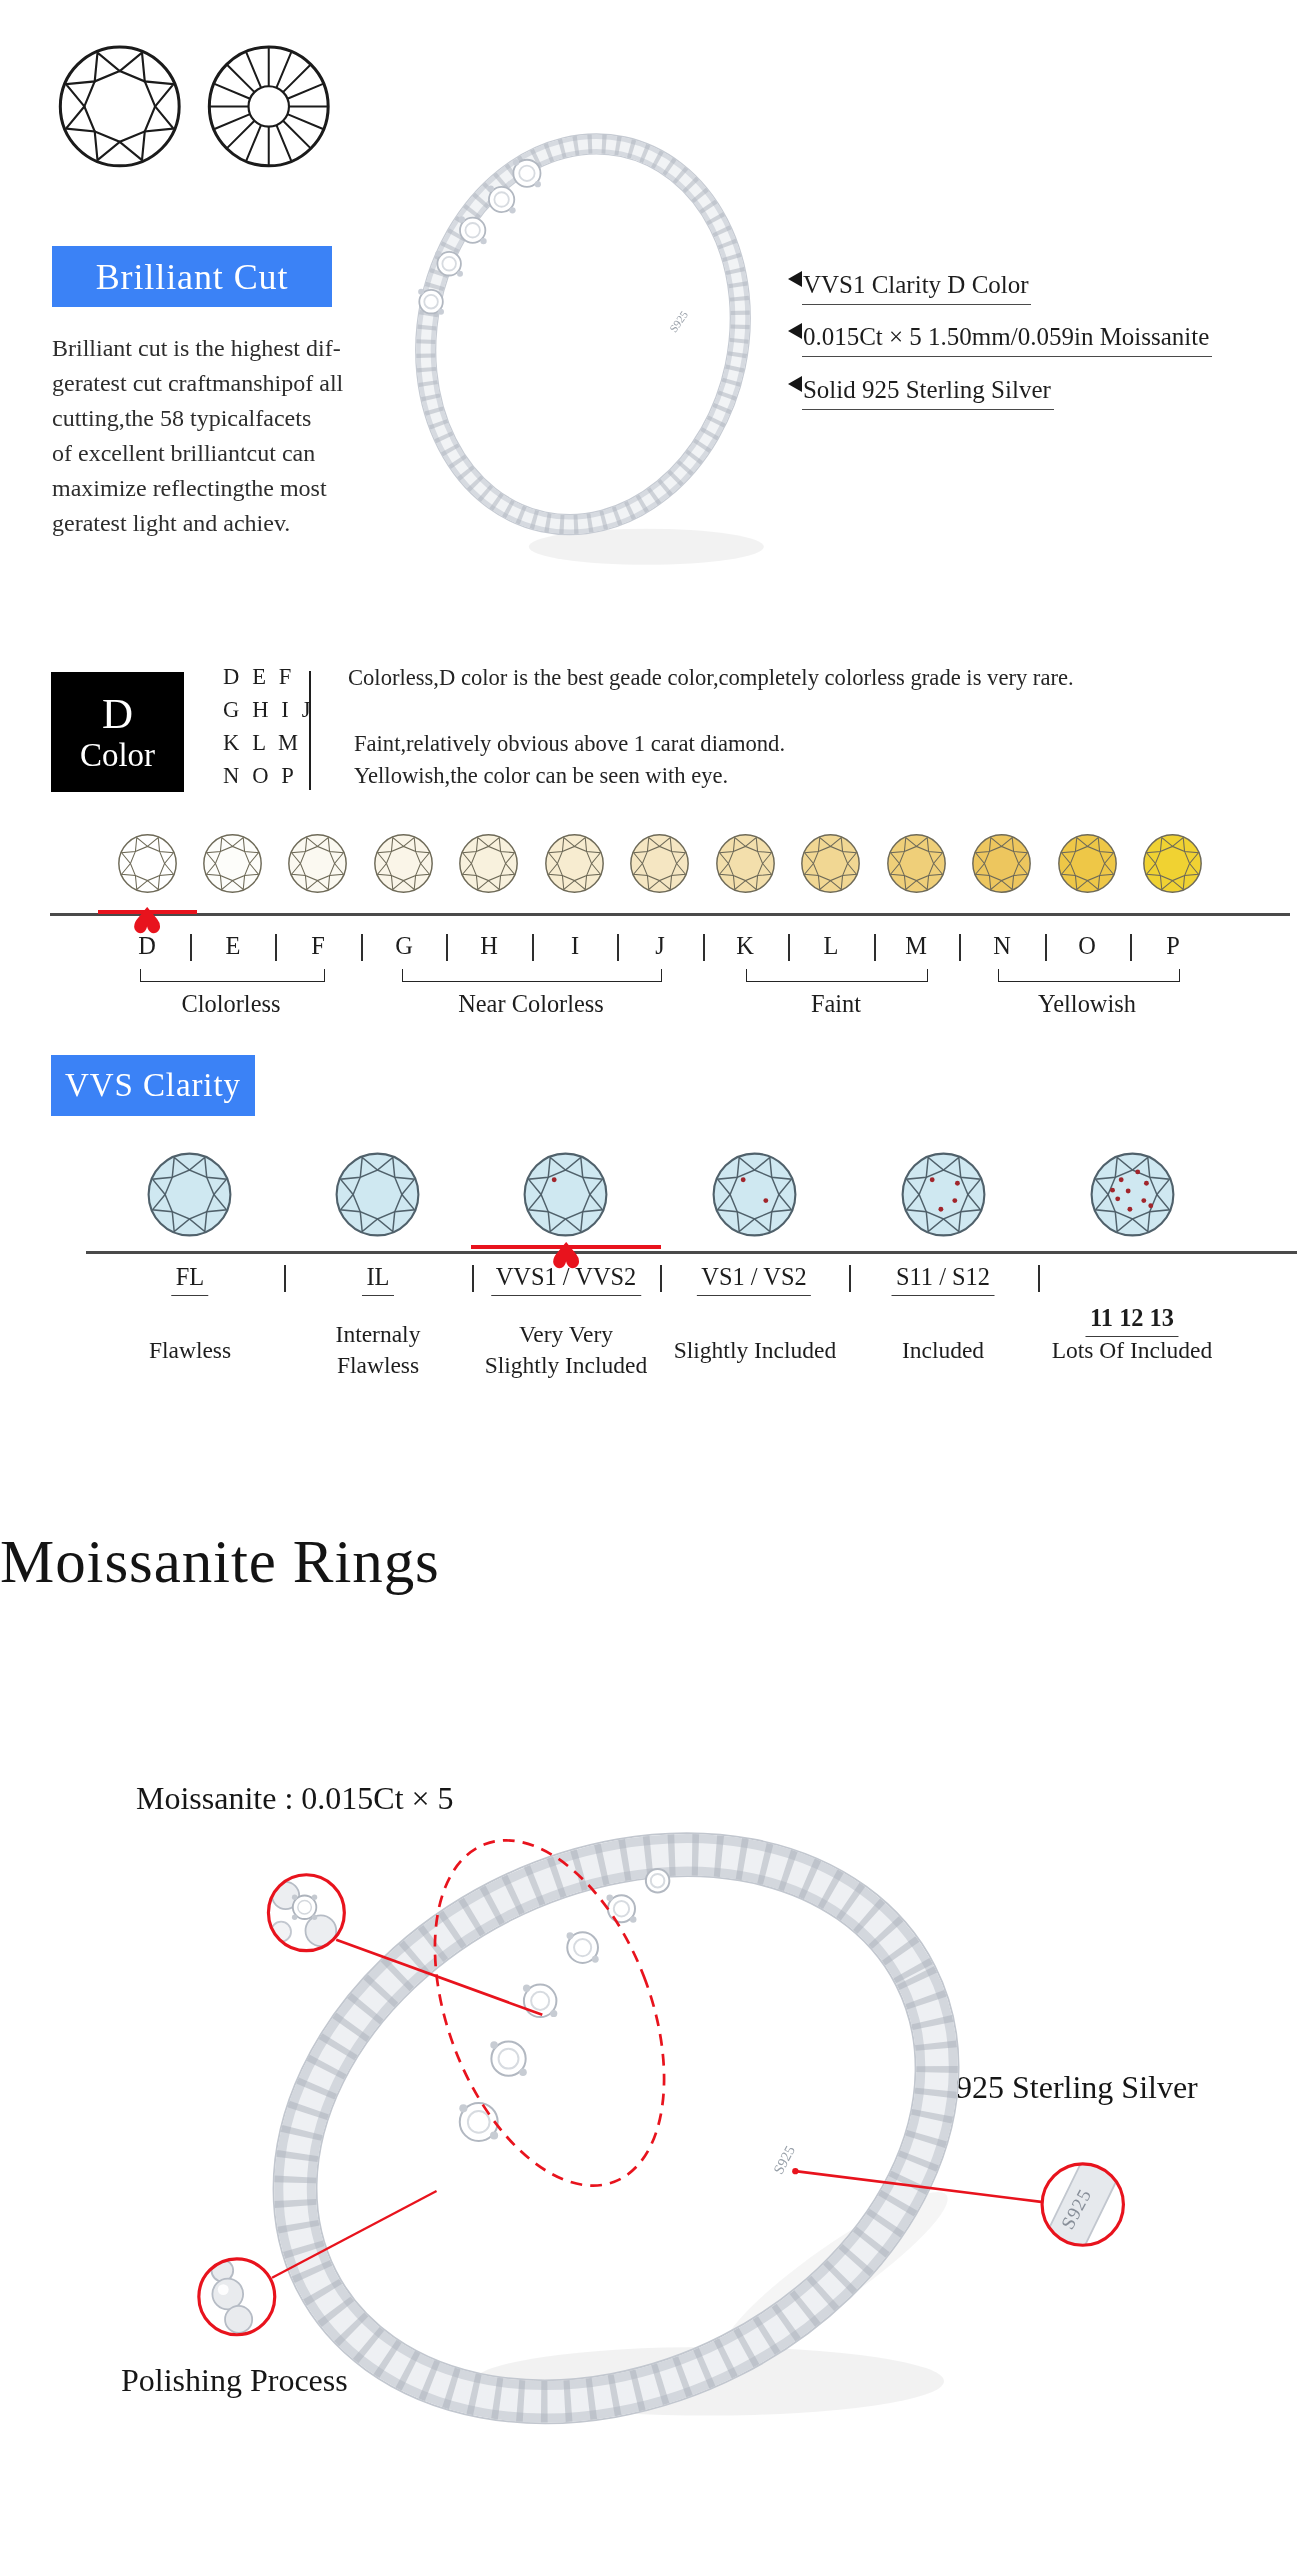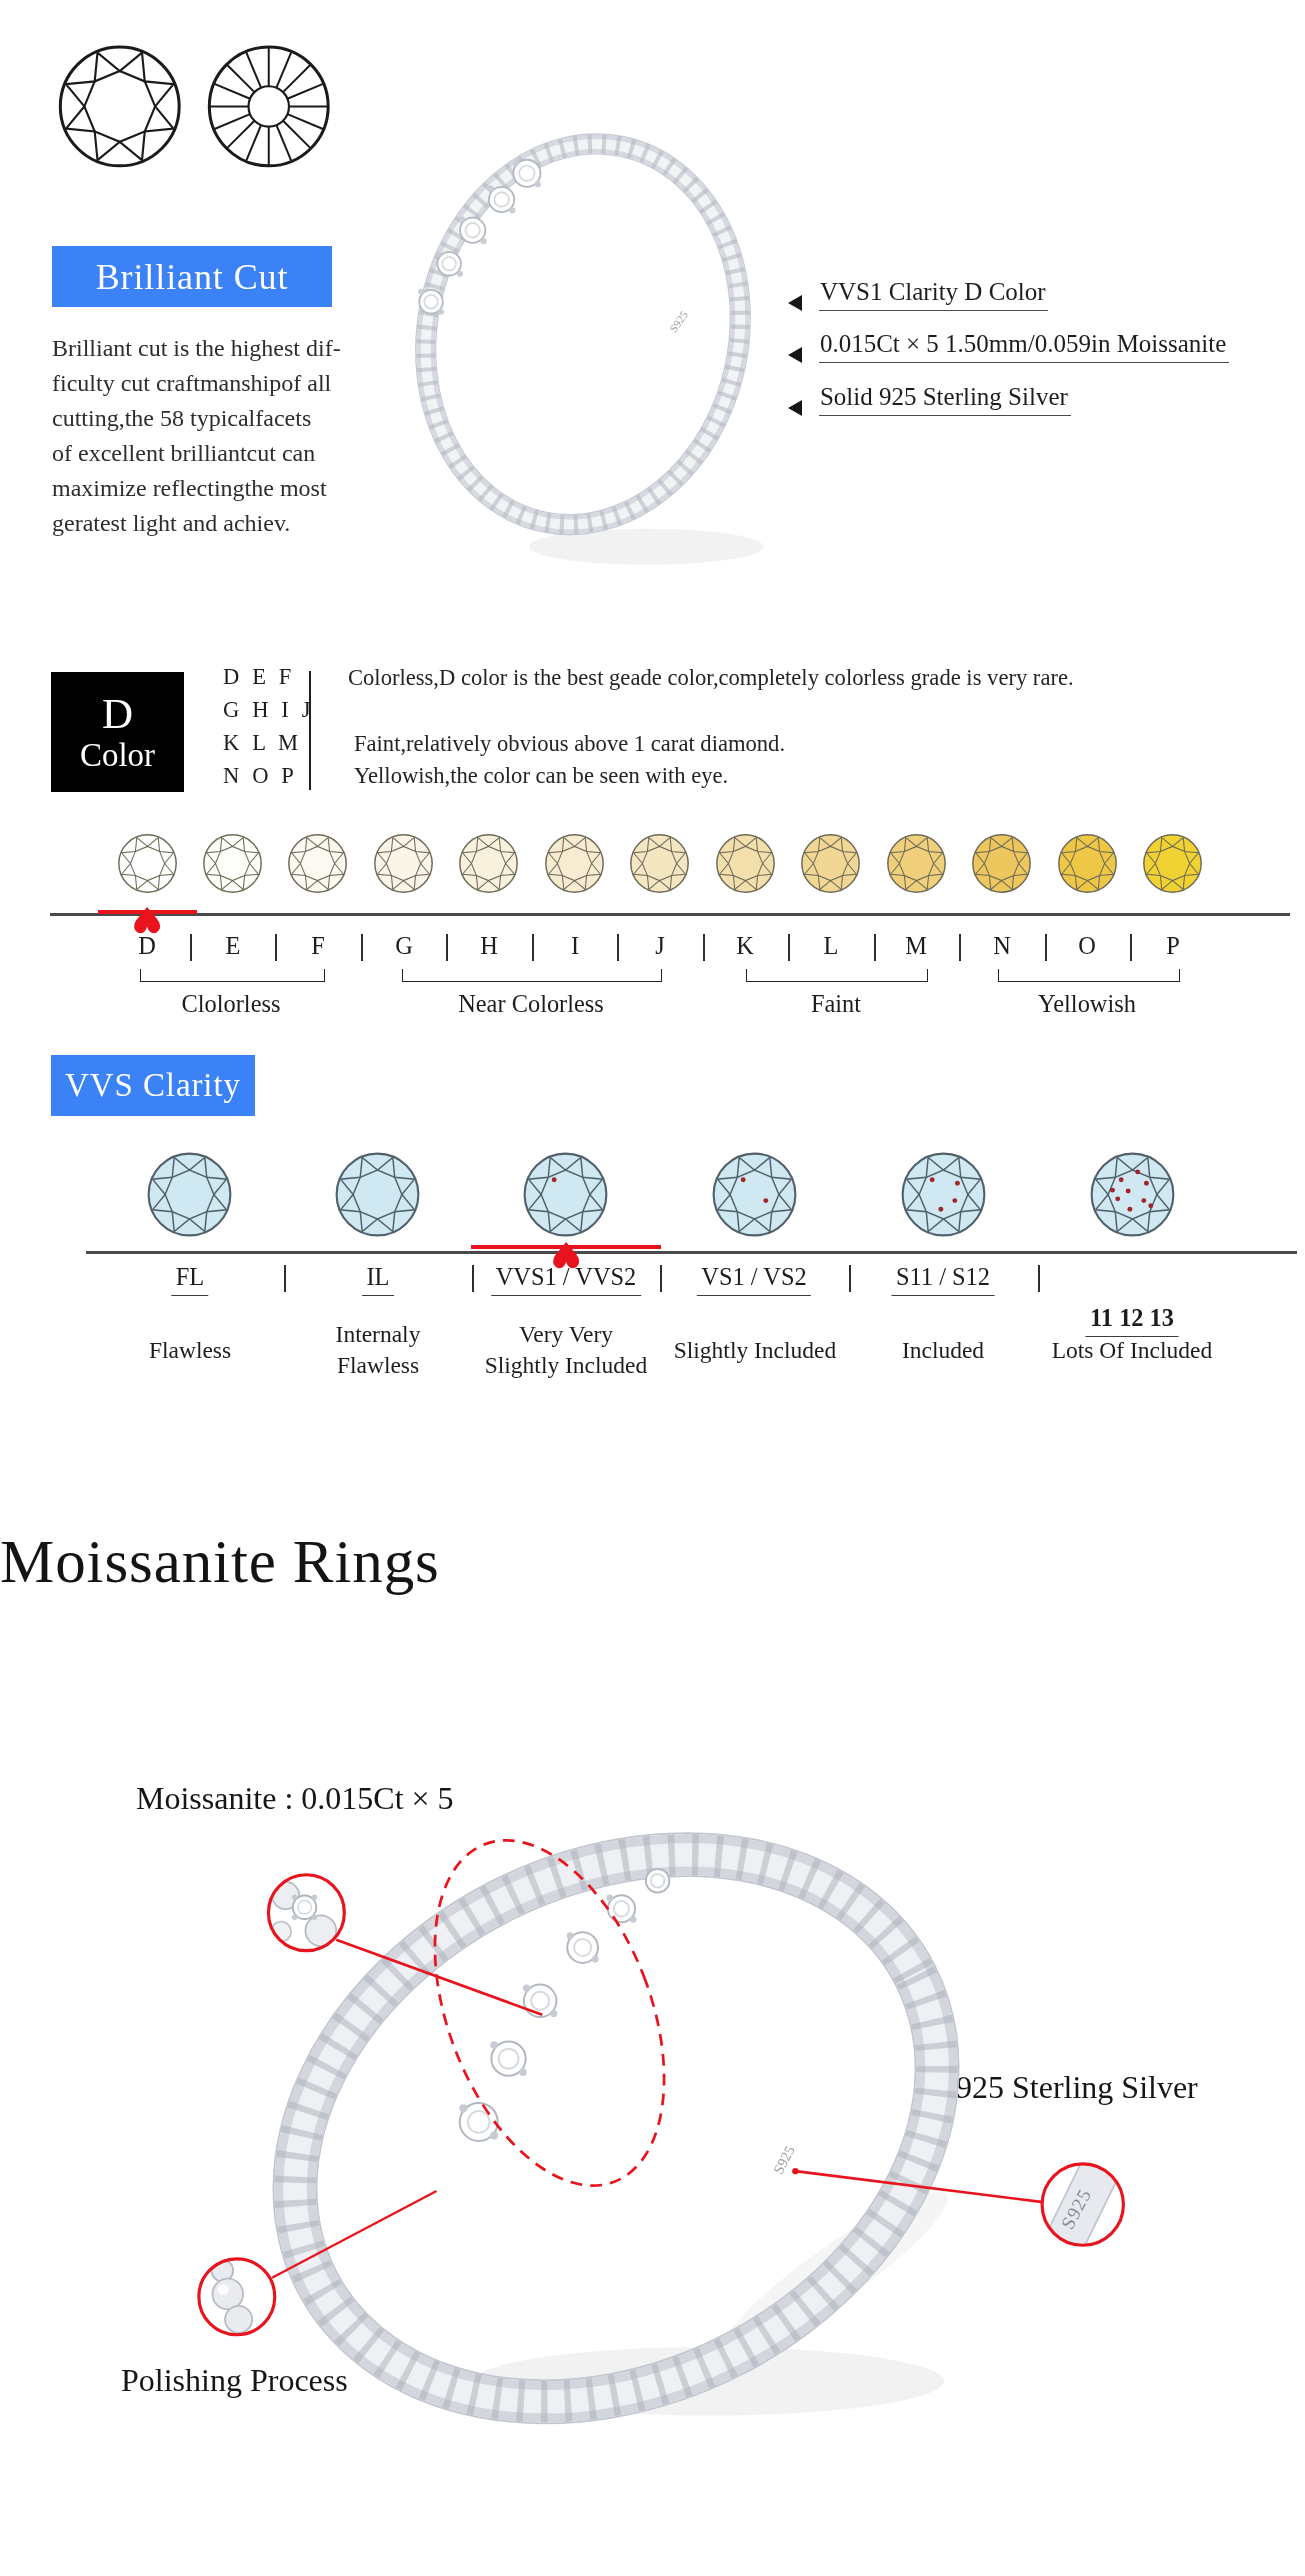--- a/index.html
+++ b/index.html
@@ -3,21 +3,21 @@
 <meta charset="utf-8">
 <style>
   :root{ --red:#e8131d; }
   html,body{margin:0;padding:0;background:#fff;}
   #canvas{position:relative;width:1306px;height:2576px;background:#ffffff;overflow:hidden;
           font-family:"Liberation Serif",serif;color:#1d1d1d;}
   .abs{position:absolute;}
   .banner{position:absolute;background:#3b82f6;color:#fff;display:flex;align-items:center;justify-content:center;}
   .banner span{letter-spacing:0.9px;}
   .para-line{font-size:24px;line-height:35px;white-space:nowrap;color:#2d2d2d;}
-  .feature-row{position:absolute;display:flex;align-items:flex-end;gap:17px;height:40px;}
+  .feature-row{position:absolute;display:flex;align-items:flex-start;gap:0;height:40px;}
   .tri-left{width:0;height:0;border-top:8.1px solid transparent;border-bottom:8.1px solid transparent;border-right:14.5px solid #161616;}
   .feature-label{font-size:25px;border-bottom:1.8px solid #4a4a4a;padding:0 2.7px 4.5px 0.9px;white-space:nowrap;}
   .dcolor-box{position:absolute;background:#000;color:#fff;display:flex;flex-direction:column;align-items:center;justify-content:center;gap:1.8px;}
   .grade-col{position:absolute;font-size:22.6px;letter-spacing:3.6px;white-space:nowrap;}
   .desc{position:absolute;font-size:22.6px;color:#242424;white-space:nowrap;}
   .vdivider{position:absolute;width:1.8px;background:#1f1f1f;}
   .gem{position:absolute;}
   .scale-line{position:absolute;height:2.7px;background:#4a4a4a;}
   .red-seg{position:absolute;height:3.6px;background:var(--red);}
   .heart{position:absolute;transform:translateX(-50%) rotate(180deg);font-family:"DejaVu Sans",sans-serif;
@@ -61,21 +61,21 @@
       <path fill="none" stroke="#1b1b1b" stroke-width="1.6" d="M66 50L97 50 M64.8 56.1L93.4 68 M61.3 61.3L83.2 83.2 M56.1 64.8L68 93.4 M50 66L50 97 M43.9 64.8L32 93.4 M38.7 61.3L16.8 83.2 M35.2 56.1L6.6 68 M34 50L3 50 M35.2 43.9L6.6 32 M38.7 38.7L16.8 16.8 M43.9 35.2L32 6.6 M50 34L50 3 M56.1 35.2L68 6.6 M61.3 38.7L83.2 16.8 M64.8 43.9L93.4 32"></path>
     </svg>
   </svg>
 
   <div class="banner" style="left:52px;top:246px;width:280px;height:61px;font-size:36px">
     <span>Brilliant Cut</span>
   </div>
 
   <div class="abs" style="left:52px;top:331px">
     <div class="para-line">Brilliant cut is the highest dif-</div>
-    <div class="para-line">ficulty cut craftmanshipof all</div>
+    <div class="para-line">geratest cut craftmanshipof all</div>
     <div class="para-line">cutting,the 58 typicalfacets</div>
     <div class="para-line">of excellent brilliantcut can</div>
     <div class="para-line">maximize reflectingthe most</div>
     <div class="para-line">geratest light and achiev.</div>
   </div>
 
   <svg class="abs" style="left:375px;top:72px;width:416px;height:520px" viewBox="0 0 460 575">
     <ellipse cx="300" cy="525" rx="130" ry="20" fill="rgba(0,0,0,0.05)"></ellipse>
     <g transform="rotate(12 230 290)">
       <ellipse cx="230" cy="290" rx="183" ry="223" fill="none" stroke="#c6cbd3" stroke-width="1.5"></ellipse>

